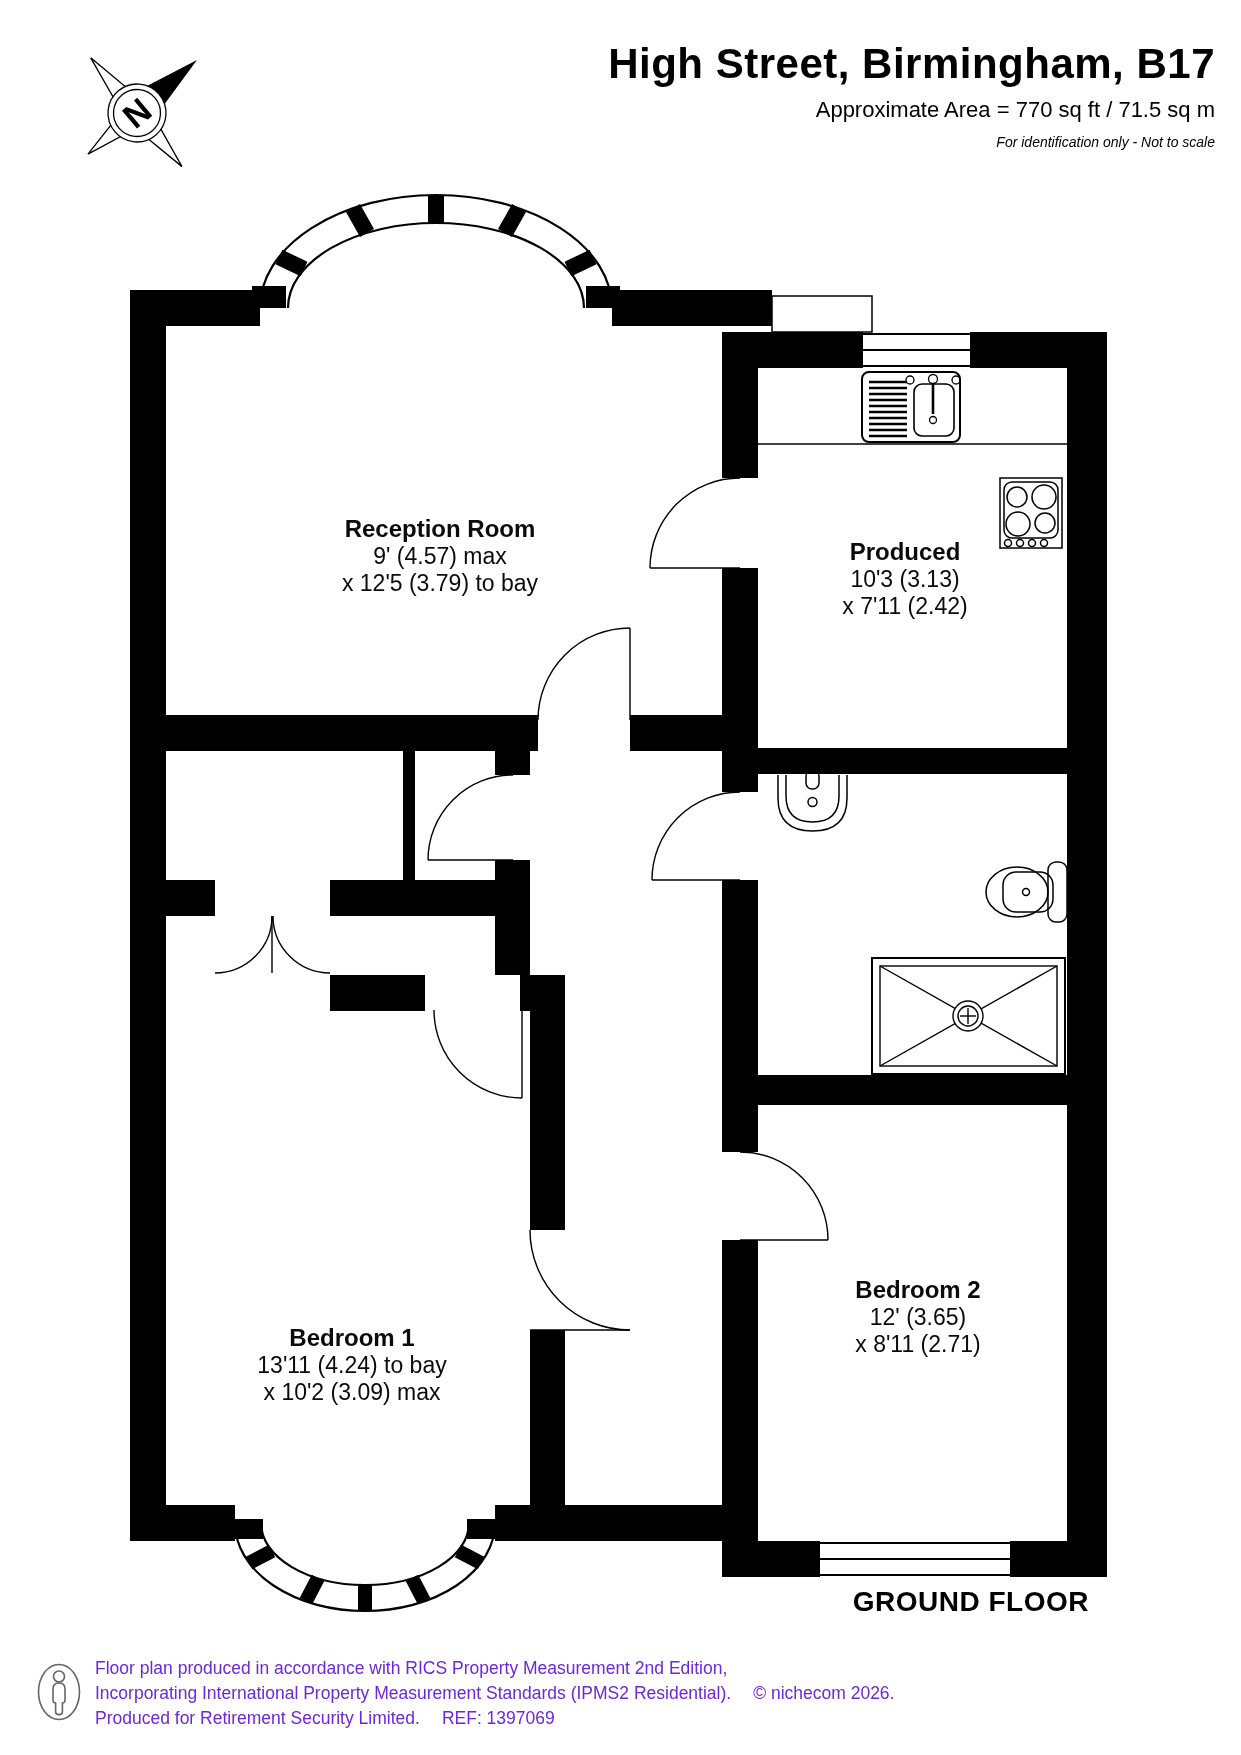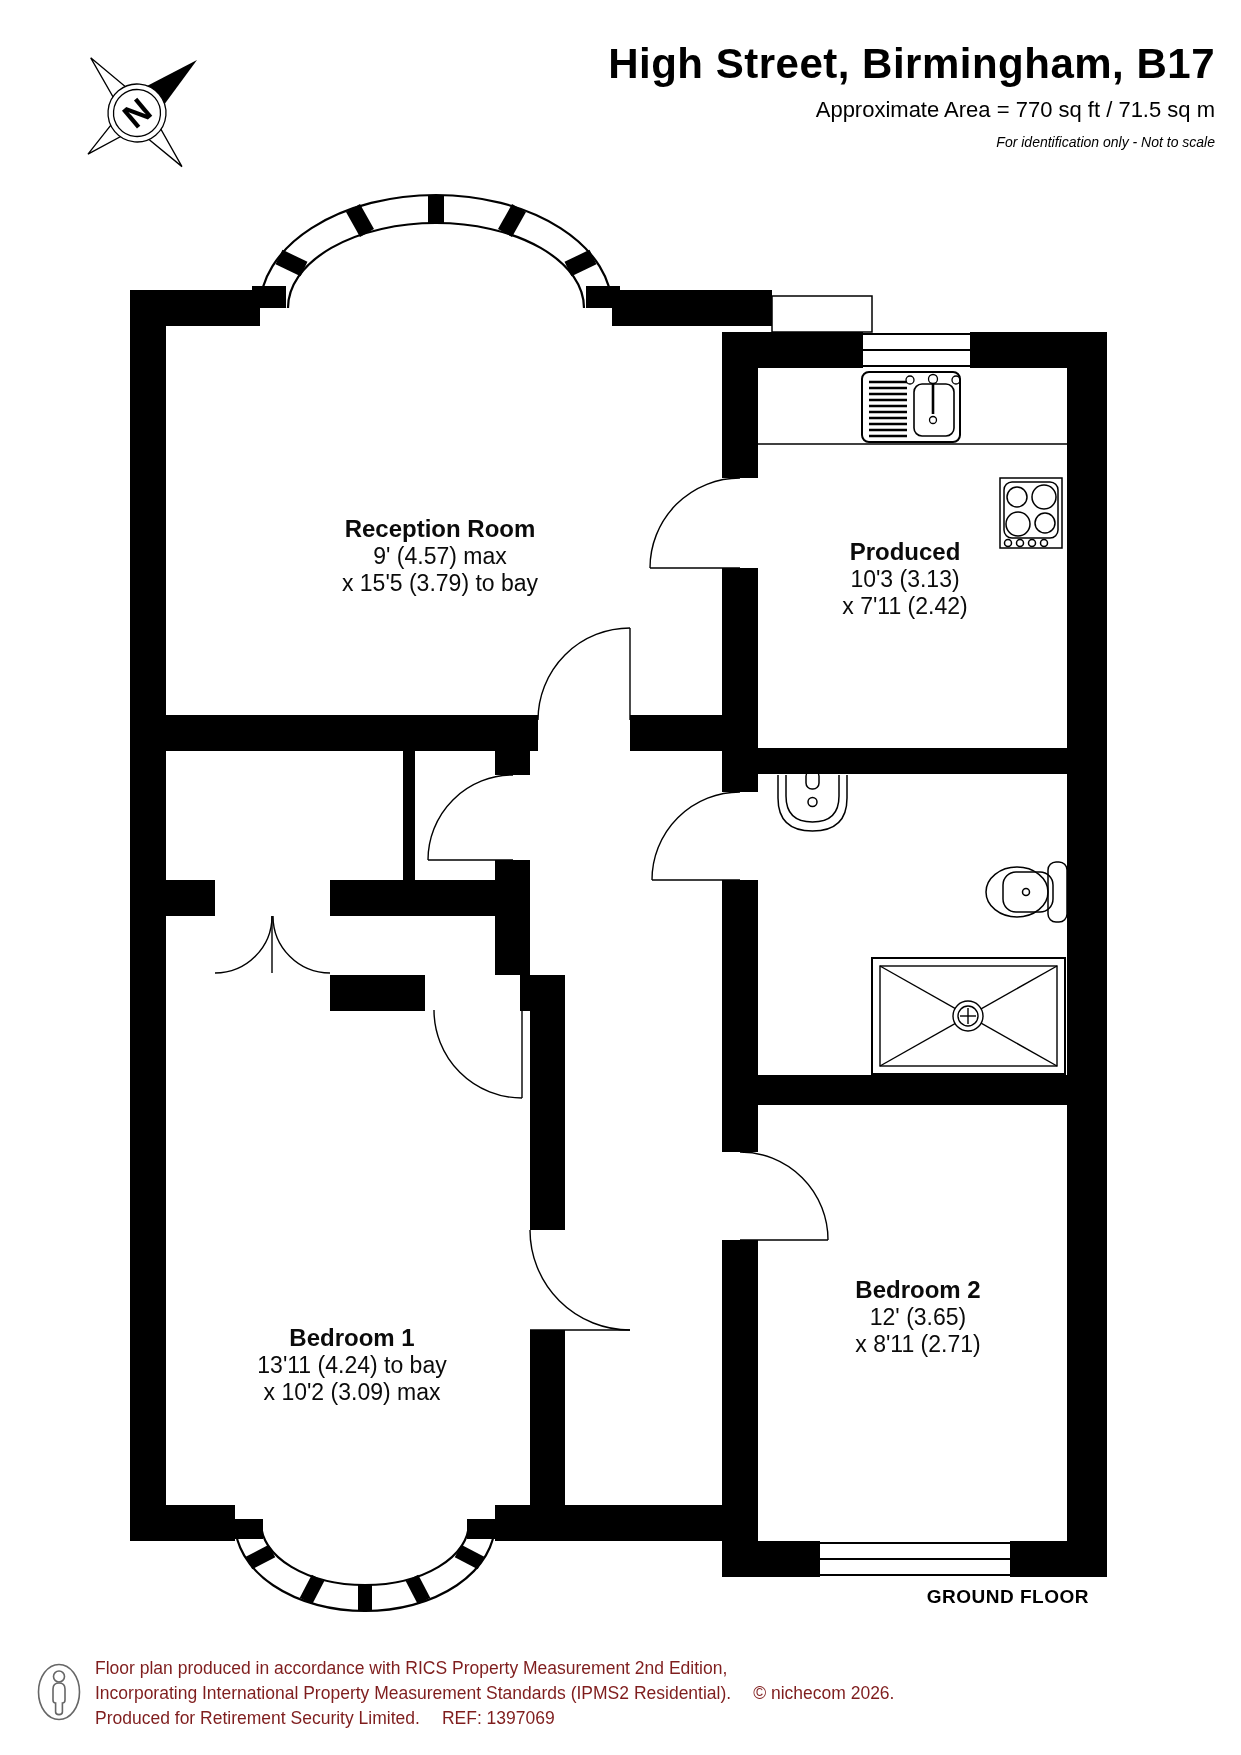--- a/index.html
+++ b/index.html
@@ -10,24 +10,24 @@
               letter-spacing:0.5px;white-space:nowrap;}
   #plan-subtitle{position:absolute;top:97px;right:26px;font-size:22px;white-space:nowrap;}
   #plan-disclaimer{position:absolute;top:134px;right:26px;font-size:14px;white-space:nowrap;font-style:italic;}
   
   .room-label{position:absolute;text-align:center;font-size:23px;line-height:27.5px;color:#0b0b0b;}
   .room-label .room-name{font-weight:bold;font-size:24px;}
   #label-reception{left:260px;top:515px;width:360px;}
   #label-kitchen{left:775px;top:538px;width:260px;}
   #label-bedroom1{left:192px;top:1324px;width:320px;}
   #label-bedroom2{left:758px;top:1276px;width:280px;padding-left:20px;}
-  #floor-label{position:absolute;top:1586px;right:152px;font-size:19px;font-weight:bold;
+  #floor-label{position:absolute;top:1586px;right:152px;font-size:28px;font-weight:bold;
                letter-spacing:0.5px;white-space:nowrap;}
   
-  #footer-text{position:absolute;left:95px;top:1656px;font-size:17.5px;line-height:25px;color:#7f1d1d;}
+  #footer-text{position:absolute;left:95px;top:1656px;font-size:17.5px;line-height:25px;color:#6d28d9;}
   #footer-text .gap{display:inline-block;width:22px;}
   #svg-plan{position:absolute;left:0;top:0;}
   #compass{position:absolute;left:64px;top:33px;}
   #footer-icon{position:absolute;left:36px;top:1663px;}
 </style>
 </head>
 <body>
 
 <div id="page">
 
@@ -218,21 +218,21 @@
     </g>
   </svg>
 
   <div id="plan-title">High Street, Birmingham, B17</div>
   <div id="plan-subtitle">Approximate Area = 770 sq ft / 71.5 sq m</div>
   <div id="plan-disclaimer">For identification only - Not to scale</div>
 
   <div id="label-reception" class="room-label">
     <div class="room-name">Reception Room</div>
     <div>9' (4.57) max</div>
-    <div>x 15'5 (3.79) to bay</div>
+    <div>x 12'5 (3.79) to bay</div>
   </div>
   <div id="label-kitchen" class="room-label">
     <div class="room-name">Produced</div>
     <div>10'3 (3.13)</div>
     <div>x 7'11 (2.42)</div>
   </div>
   <div id="label-bedroom1" class="room-label">
     <div class="room-name">Bedroom 1</div>
     <div>13'11 (4.24) to bay</div>
     <div>x 10'2 (3.09) max</div>

